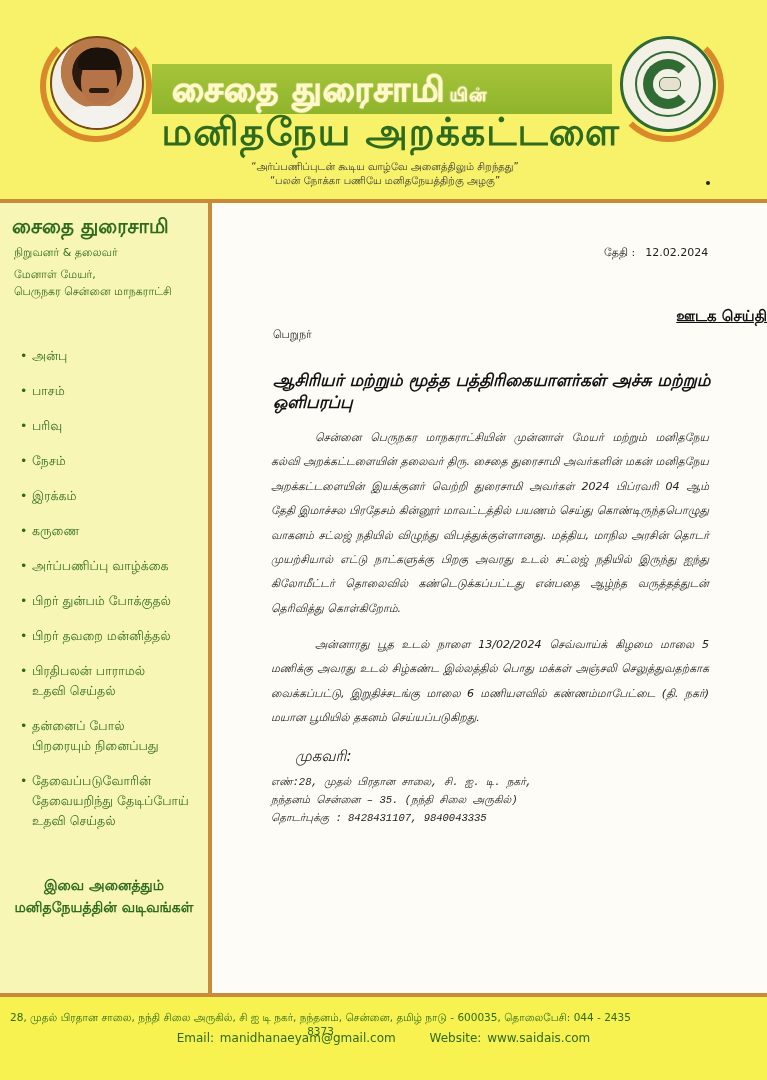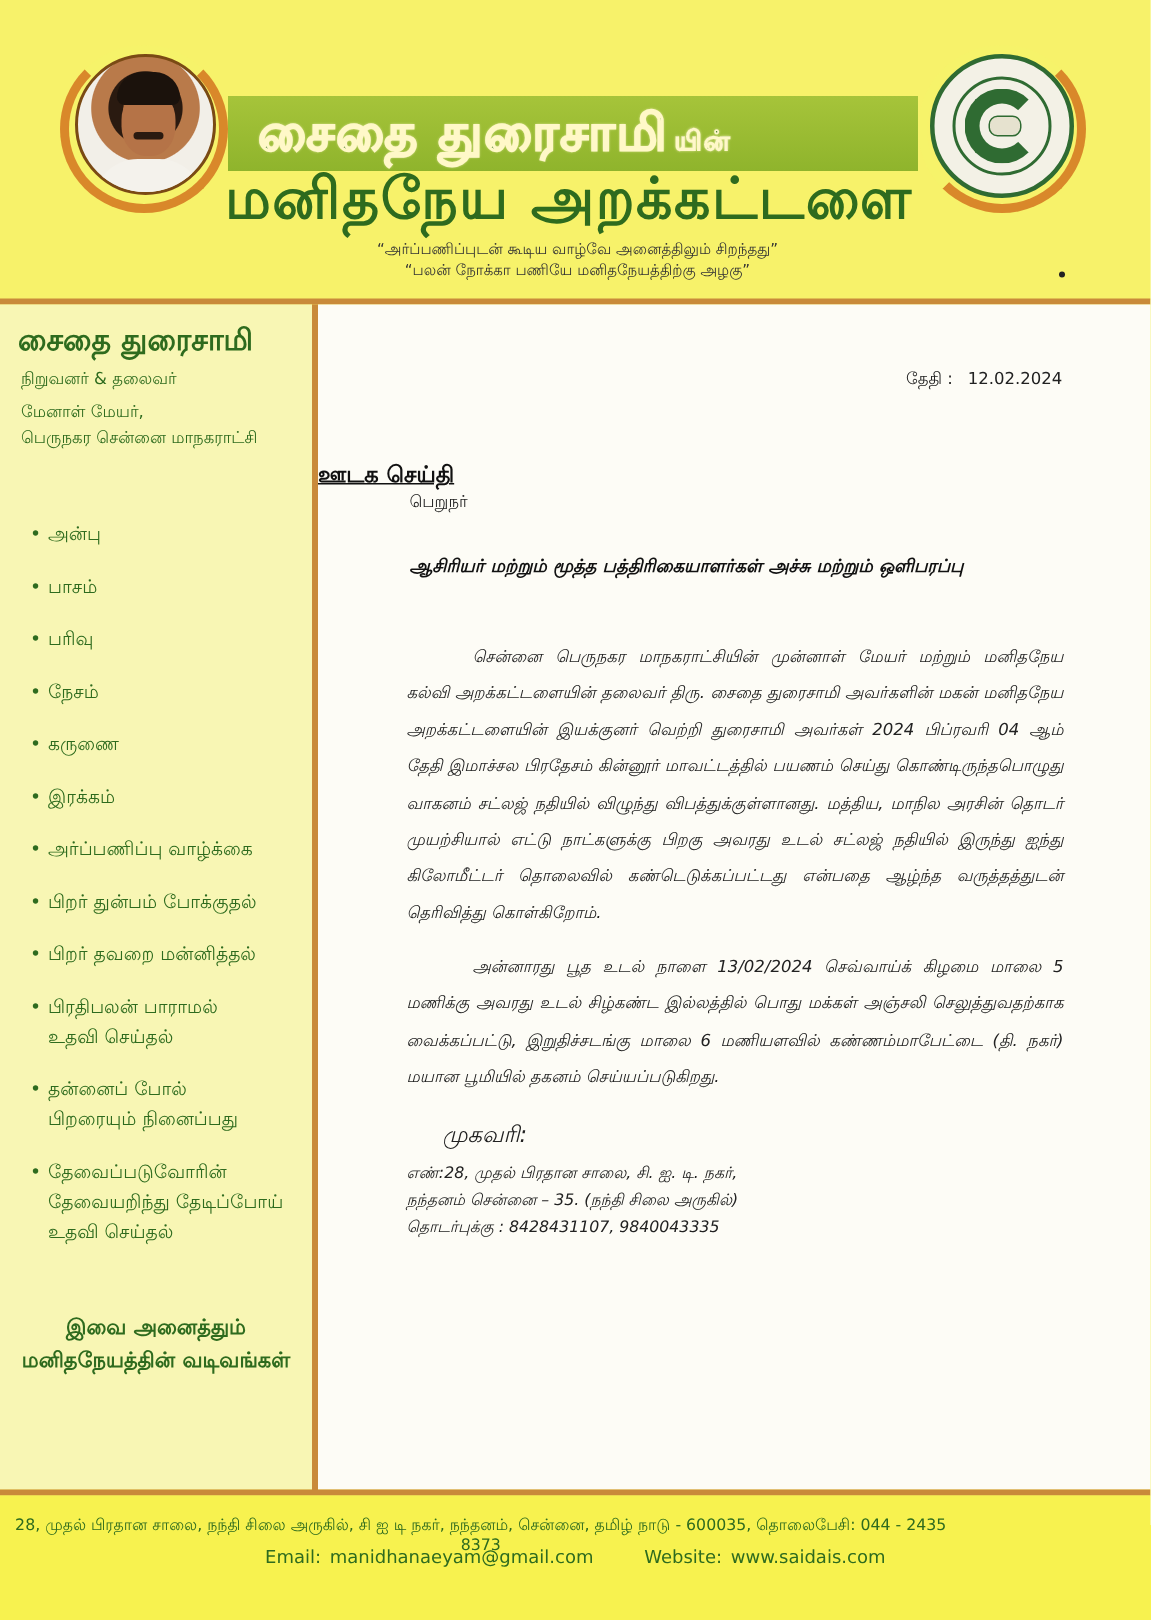--- a/index.html
+++ b/index.html
@@ -36,21 +36,21 @@
     background: linear-gradient(#a6c43a, #8fb42c);
   }
   .name-band-text {
     position: absolute; left: 172px; top: 64px; height: 66px; line-height: 50px;
     font-family: "DejaVu Sans", sans-serif; font-weight: bold; font-size: 34px;
     color: #2e6b1e; -webkit-text-stroke: 1px #fff8c8; letter-spacing: 1px;
     text-shadow: 0 0 2px #fff8c8;
   }
   .name-band-suffix { font-size: 18px; margin-left: 4px; -webkit-text-stroke: 0.5px #fff8c8; }
   .org-title {
-    position: absolute; left: 150px; top: 110px; width: 470px; text-align: left;
+    position: absolute; left: 150px; top: 110px; width: 470px; text-align: right;
     font-family: "DejaVu Sans", sans-serif; font-weight: bold; font-size: 38px; color: #2e6b1e;
     letter-spacing: 1px; white-space: nowrap;
   }
   .motto {
     position: absolute; left: 150px; top: 160px; width: 470px; text-align: center;
     font-size: 10px; line-height: 14px; color: #333;
   }
   .logo-ring {
     position: absolute; left: 612px; top: 30px; width: 112px; height: 112px; border-radius: 50%;
     border: 6px solid #d9882a; border-top-color: #f6f36a; border-left-color: #f6f36a;
@@ -73,28 +73,28 @@
   .sb-role { position: absolute; left: 14px; top: 246px; font-size: 11px; color: #2e6b1e; }
   .sb-sub { position: absolute; left: 14px; top: 266px; font-size: 11px; line-height: 17px; color: #2e6b1e; }
   .virtues { position: absolute; left: 20px; top: 346px; width: 185px; list-style: none; }
   .virtues li { position: relative; padding-left: 12px; font-size: 12.5px; line-height: 20px; color: #2e6b1e; margin-bottom: 15px; }
   .virtues li::before { content: "•"; position: absolute; left: 0; top: 0; color: #2e6b1e; }
   .sb-closing { position: absolute; left: 0; top: 874px; width: 208px; text-align: center; font-weight: bold; font-size: 14px; line-height: 22px; color: #2e6b1e; }
 
   .paper { position: absolute; left: 212px; top: 203px; width: 555px; height: 790px; background: #fdfcf6; }
   .date { position: absolute; left: 604px; top: 246px; font-size: 11px; color: #222; }
   .date-label { margin-right: 10px; }
-  .heading { position: absolute; left: 212px; top: 307px; width: 555px; text-align: left; font-weight: bold; font-size: 15px; color: #111; text-decoration: underline; }
+  .heading { position: absolute; left: 212px; top: 307px; width: 555px; text-align: right; font-weight: bold; font-size: 15px; color: #111; text-decoration: underline; }
   .to-label { position: absolute; left: 273px; top: 328px; font-size: 11px; color: #222; }
-  .to-line { position: absolute; left: 273px; top: 370px; font-weight: bold; font-style: italic; font-size: 12px; color: #111; }
+  .to-line { position: absolute; left: 273px; top: 370px; font-weight: bold; font-style: italic; font-size: 17px; color: #111; }
   .para { position: absolute; left: 271px; width: 438px; font-style: italic; font-size: 11px; line-height: 24.4px; color: #222; text-align: justify; text-indent: 0; }
   .para1 { top: 426px; text-indent: 0; }
   .para2 { top: 633px; }
   .addr-label { position: absolute; left: 271px; top: 747px; font-size: 15px; font-style: italic; color: #222; margin-left: 24px; }
-  .addr { position: absolute; left: 271px; top: 773px; font-size: 10.5px; line-height: 18px; font-style: italic; color: #222; }
+  .addr { position: absolute; left: 271px; top: 773px; font-size: 10.5px; line-height: 18px; font-style: italic; color: #222; font-family: Liberation Mono, monospace; }
 
   .rule-bottom { position: absolute; left: 0; top: 993px; width: 767px; height: 4px; background: #c98a3a; }
   .footer { position: absolute; left: 0; top: 997px; width: 767px; height: 83px; background: #f7f24f; }
   .footer-addr { position: absolute; left: 0; top: 1011px; width: 641px; text-align: center; font-size: 10.5px; color: #2e6b1e; }
   .footer-contact { position: absolute; left: 0; top: 1031px; width: 767px; text-align: center; font-size: 12px; color: #2e6b1e; word-spacing: 2px; }
   .footer-contact span { margin: 0 14px; }
 </style>
 </head>
 <body>
 
@@ -128,22 +128,22 @@
 <div class="sb-role">நிறுவனர் &amp; தலைவர்</div>
 <div class="sb-sub">
   <div>மேனாள் மேயர்,</div>
   <div>பெருநகர சென்னை மாநகராட்சி</div>
 </div>
 <ul class="virtues">
   <li>அன்பு</li>
   <li>பாசம்</li>
   <li>பரிவு</li>
   <li>நேசம்</li>
+  <li>இரக்கம்</li>
   <li>கருணை</li>
-  <li>இரக்கம்</li>
   <li>அர்ப்பணிப்பு வாழ்க்கை</li>
   <li>பிறர் துன்பம் போக்குதல்</li>
   <li>பிறர் தவறை மன்னித்தல்</li>
   <li style="width:140px">பிரதிபலன் பாராமல் உதவி செய்தல்</li>
   <li style="width:150px">தன்னைப் போல் பிறரையும் நினைப்பது</li>
   <li style="width:175px">தேவைப்படுவோரின் தேவையறிந்து தேடிப்போய் உதவி செய்தல்</li>
 </ul>
 <div class="sb-closing">
   <div>இவை அனைத்தும்</div>
   <div>மனிதநேயத்தின் வடிவங்கள்</div>

